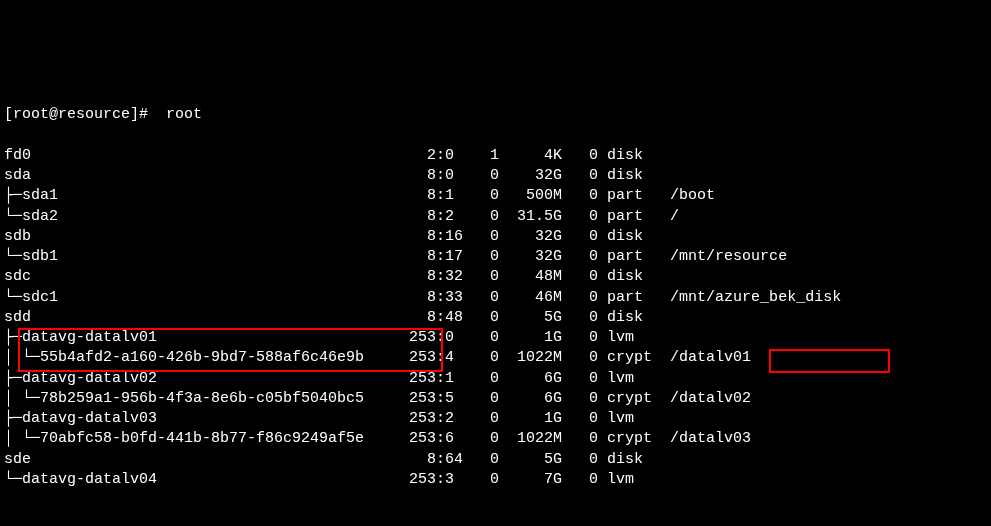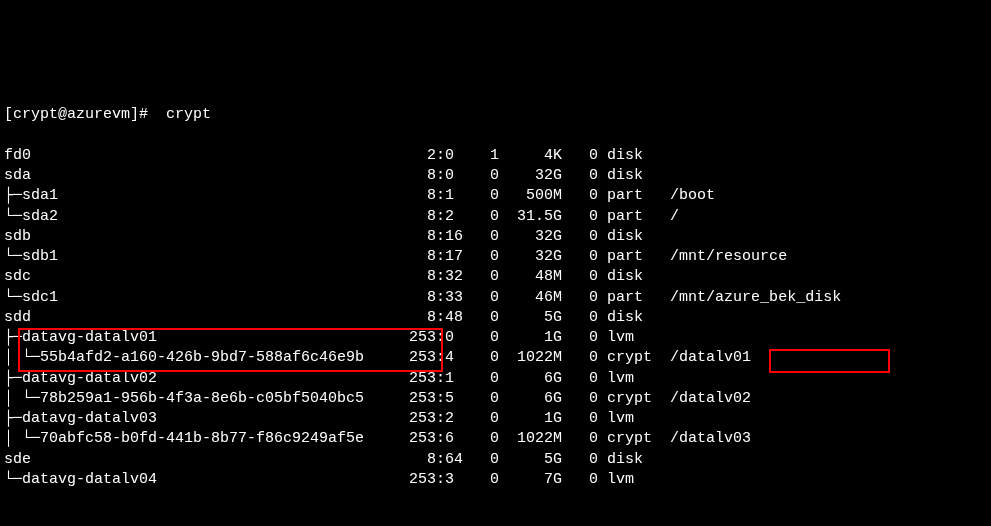--- a/index.html
+++ b/index.html
@@ -40,20 +40,20 @@
       width: 121px;
       height: 24px;
     }
   </style>
 </head>
 <body>
 
 
 
 <div class="terminal">
-<span class="line"><span>[crypt@azurevm]#</span><span>  crypt</span></span>
+<span class="line"><span>[root@resource]#</span><span>  root</span></span>
 <div id="rows-container"><span class="line">fd0                                            2:0    1     4K   0 disk </span><span class="line">sda                                            8:0    0    32G   0 disk </span><span class="line">├─sda1                                         8:1    0   500M   0 part   /boot</span><span class="line">└─sda2                                         8:2    0  31.5G   0 part   /</span><span class="line">sdb                                            8:16   0    32G   0 disk </span><span class="line">└─sdb1                                         8:17   0    32G   0 part   /mnt/resource</span><span class="line">sdc                                            8:32   0    48M   0 disk </span><span class="line">└─sdc1                                         8:33   0    46M   0 part   /mnt/azure_bek_disk</span><span class="line">sdd                                            8:48   0     5G   0 disk </span><span class="line">├─datavg-datalv01                            253:0    0     1G   0 lvm </span><span class="line">│ └─55b4afd2-a160-426b-9bd7-588af6c46e9b     253:4    0  1022M   0 crypt  /datalv01</span><span class="line">├─datavg-datalv02                            253:1    0     6G   0 lvm </span><span class="line">│ └─78b259a1-956b-4f3a-8e6b-c05bf5040bc5     253:5    0     6G   0 crypt  /datalv02</span><span class="line">├─datavg-datalv03                            253:2    0     1G   0 lvm </span><span class="line">│ └─70abfc58-b0fd-441b-8b77-f86c9249af5e     253:6    0  1022M   0 crypt  /datalv03</span><span class="line">sde                                            8:64   0     5G   0 disk </span><span class="line">└─datavg-datalv04                            253:3    0     7G   0 lvm </span></div>
 <div class="highlight-box1"></div>
 <div class="highlight-box2"></div>
 </div>
 
 
 
 
 </body></html>

